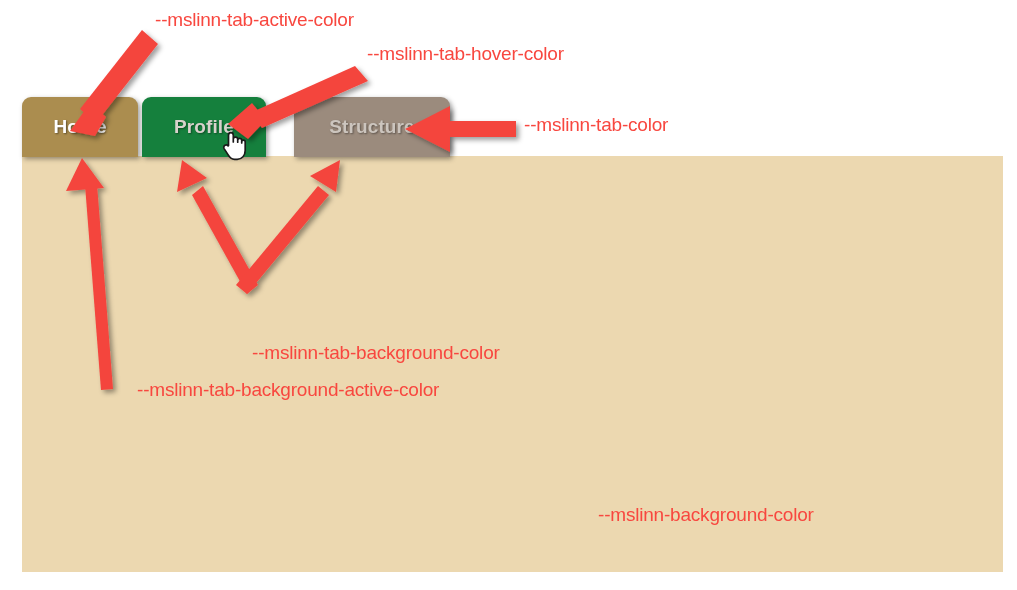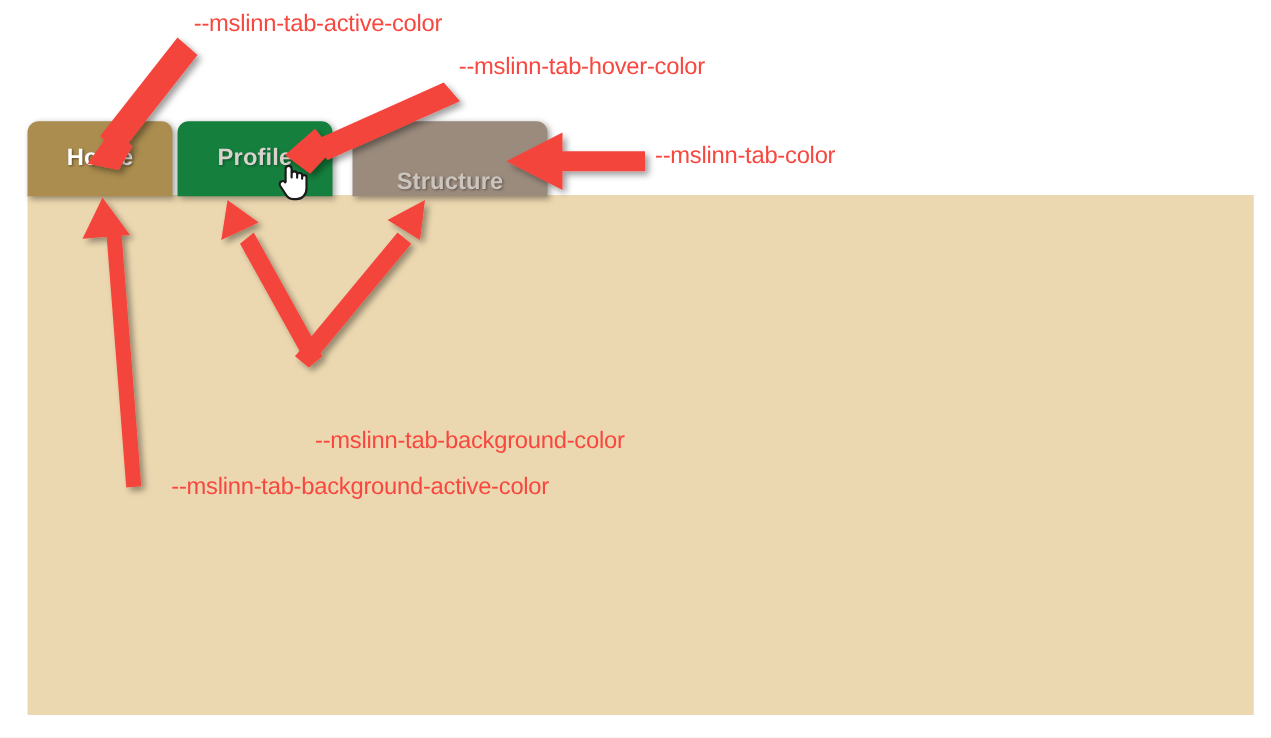--- a/index.html
+++ b/index.html
@@ -63,26 +63,25 @@
     text-shadow: 1px 1px 2px rgba(0,0,0,0.45);
   }
   .tab-profile {
     left: 120px;
     width: 124px;
     background: #15803d;
     color: #d8d2cc;
     text-shadow: 1px 1px 2px rgba(0,0,0,0.40);
   }
   .tab-structure {
-    left: 260px;
+    left: 272px;
     width: 156px;
     background: #9b8b7d;
     color: #ccc5be;
     text-shadow: 1px 1px 2px rgba(0,0,0,0.40);
-    align-items: flex-end;
   }
 
   
   .cursor-hand {
     position: absolute;
     left: 221px;
     top: 131px;
     width: 26px;
     height: 30px;
     pointer-events: none;
@@ -189,14 +188,15 @@
   <div class="label lbl-tab-active">--mslinn-tab-active-color</div>
 
   <div class="label lbl-tab-hover">--mslinn-tab-hover-color</div>
 
   <div class="label lbl-tab-color">--mslinn-tab-color</div>
 
   <div class="label lbl-tab-bg">--mslinn-tab-background-color</div>
 
   <div class="label lbl-tab-bg-active">--mslinn-tab-background-active-color</div>
 
+  <div class="label lbl-bg">--mslinn-background-color</div>
 
 </div>
 
 </body></html>

